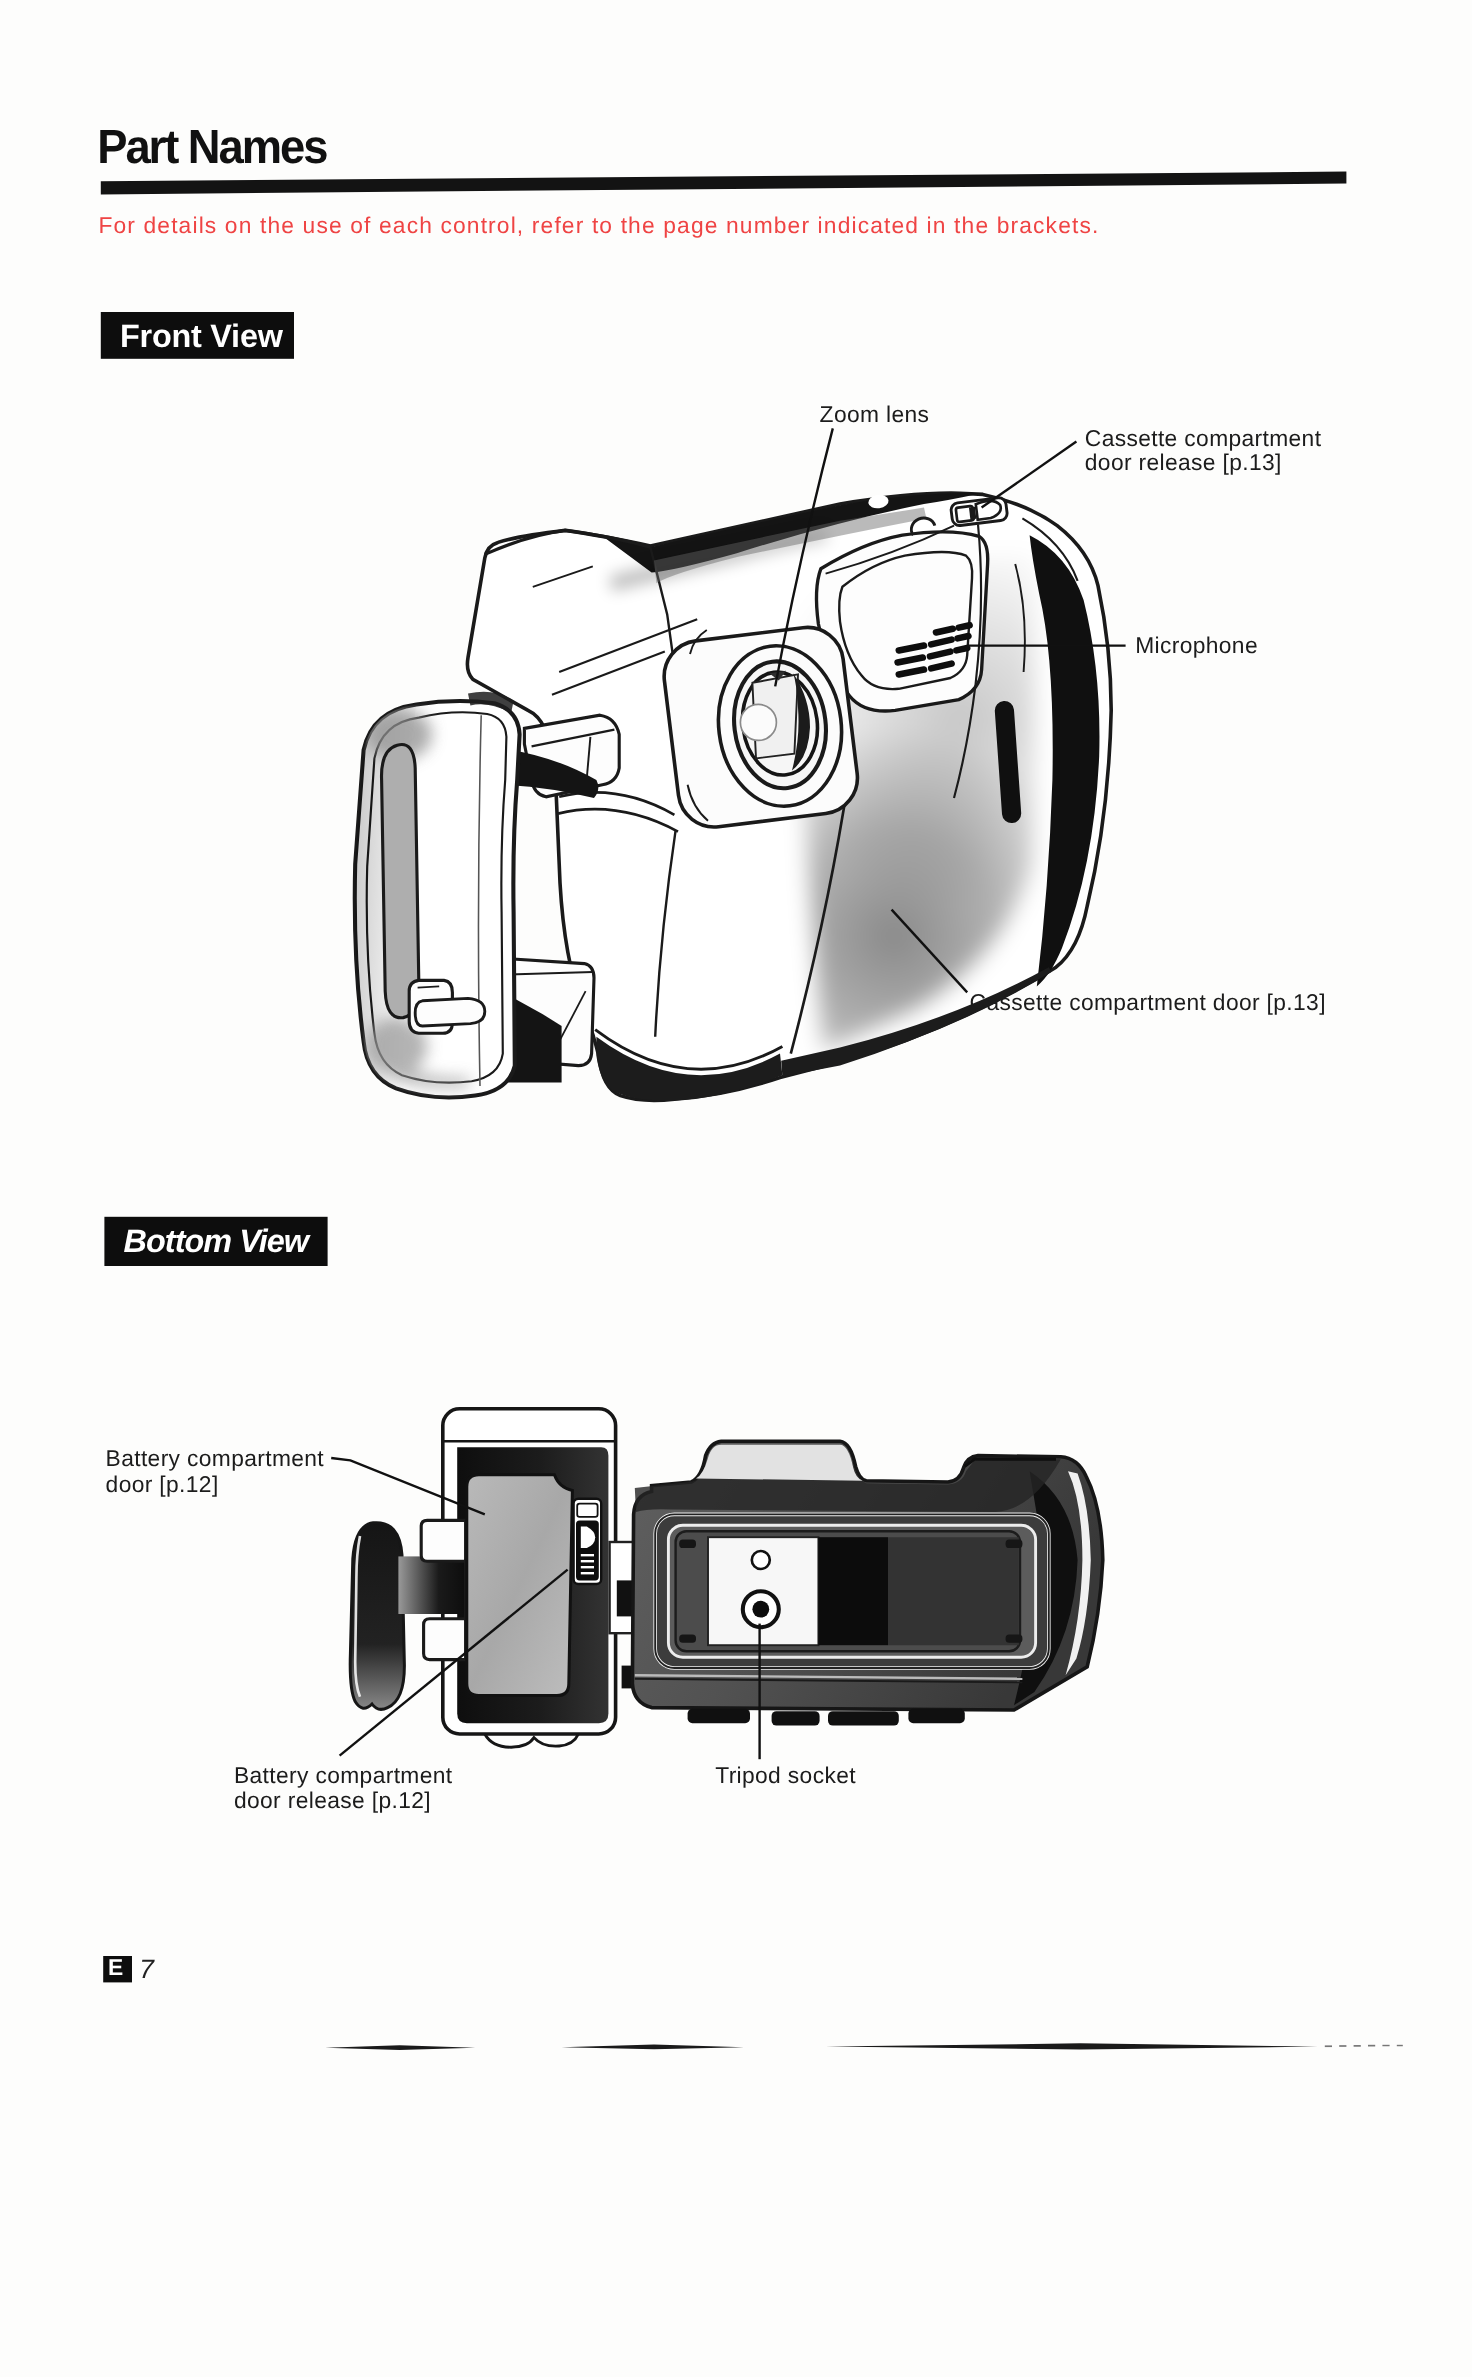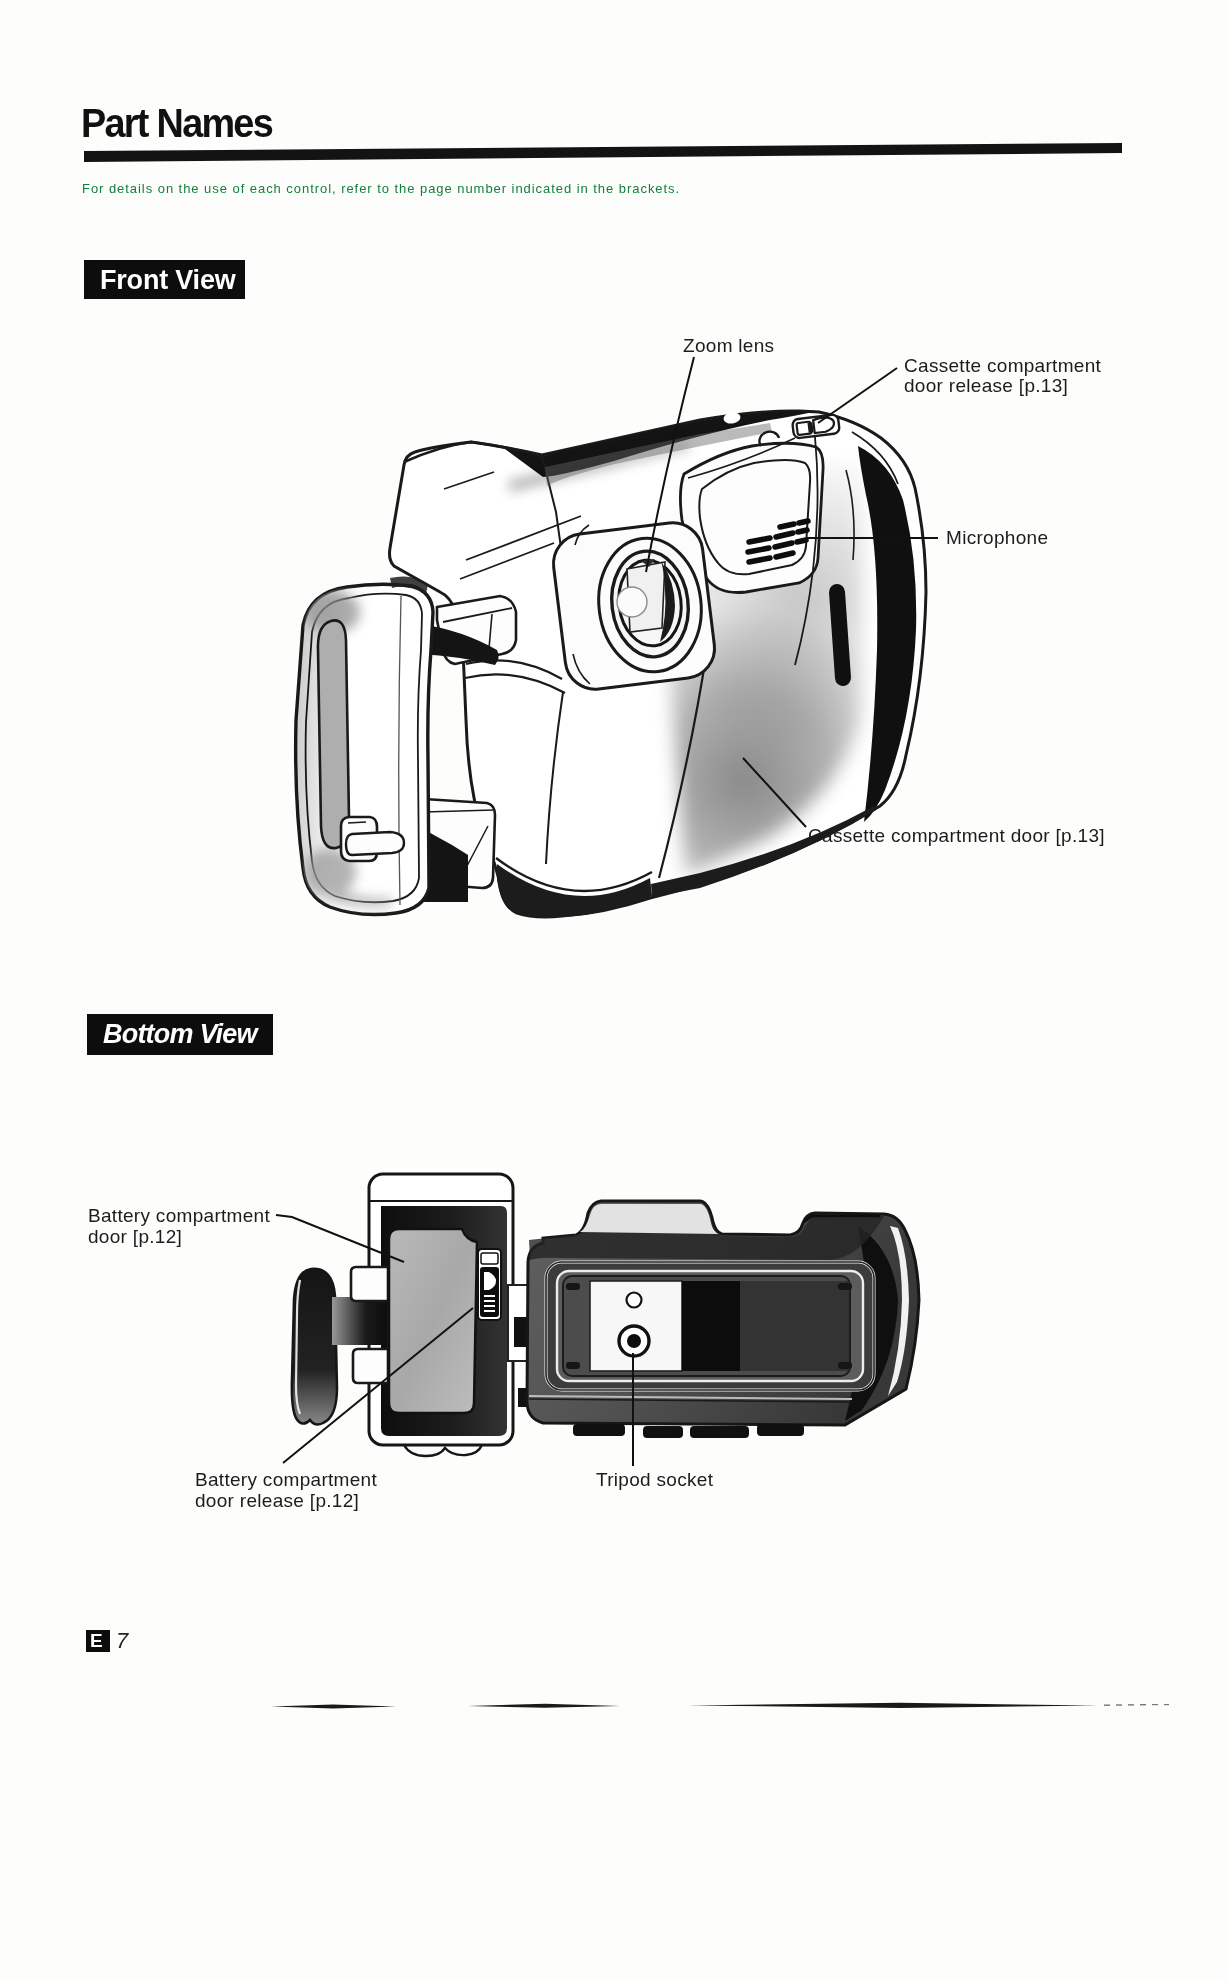--- a/index.html
+++ b/index.html
@@ -1,18 +1,18 @@
 <!DOCTYPE html>
 <html><head>
 <meta charset="utf-8">
 <style>
 html,body{margin:0;padding:0;}
 body{width:1227px;height:1981px;position:relative;background:#fdfdfc;font-family:"Liberation Sans",sans-serif;color:#1a1a1a;overflow:hidden;}
 .abs{position:absolute;}
-.lbl{position:absolute;font-size:13px;line-height:21px;color:#15803d;letter-spacing:0.95px;}
+.lbl{position:absolute;font-size:19px;line-height:21px;color:#ef4444;letter-spacing:0.95px;}
 </style>
 </head>
 <body>
 <div class="abs" style="left:81px;top:101px;font-size:40px;font-weight:bold;letter-spacing:-1.8px;color:#111;transform:scaleX(0.945);transform-origin:0 0;">Part Names</div>
 <svg class="abs" style="left:0;top:0;" width="1227" height="200">
   <polygon points="84,151 1122,143 1122,153 84,162" fill="#131313"></polygon>
 </svg>
 <div class="lbl" style="left:82px;top:178px;">For details on the use of each control, refer to the page number indicated in the brackets.</div>
 
 <div class="abs" style="left:84px;top:260px;width:161px;height:39px;background:#0d0d0d;"></div>

